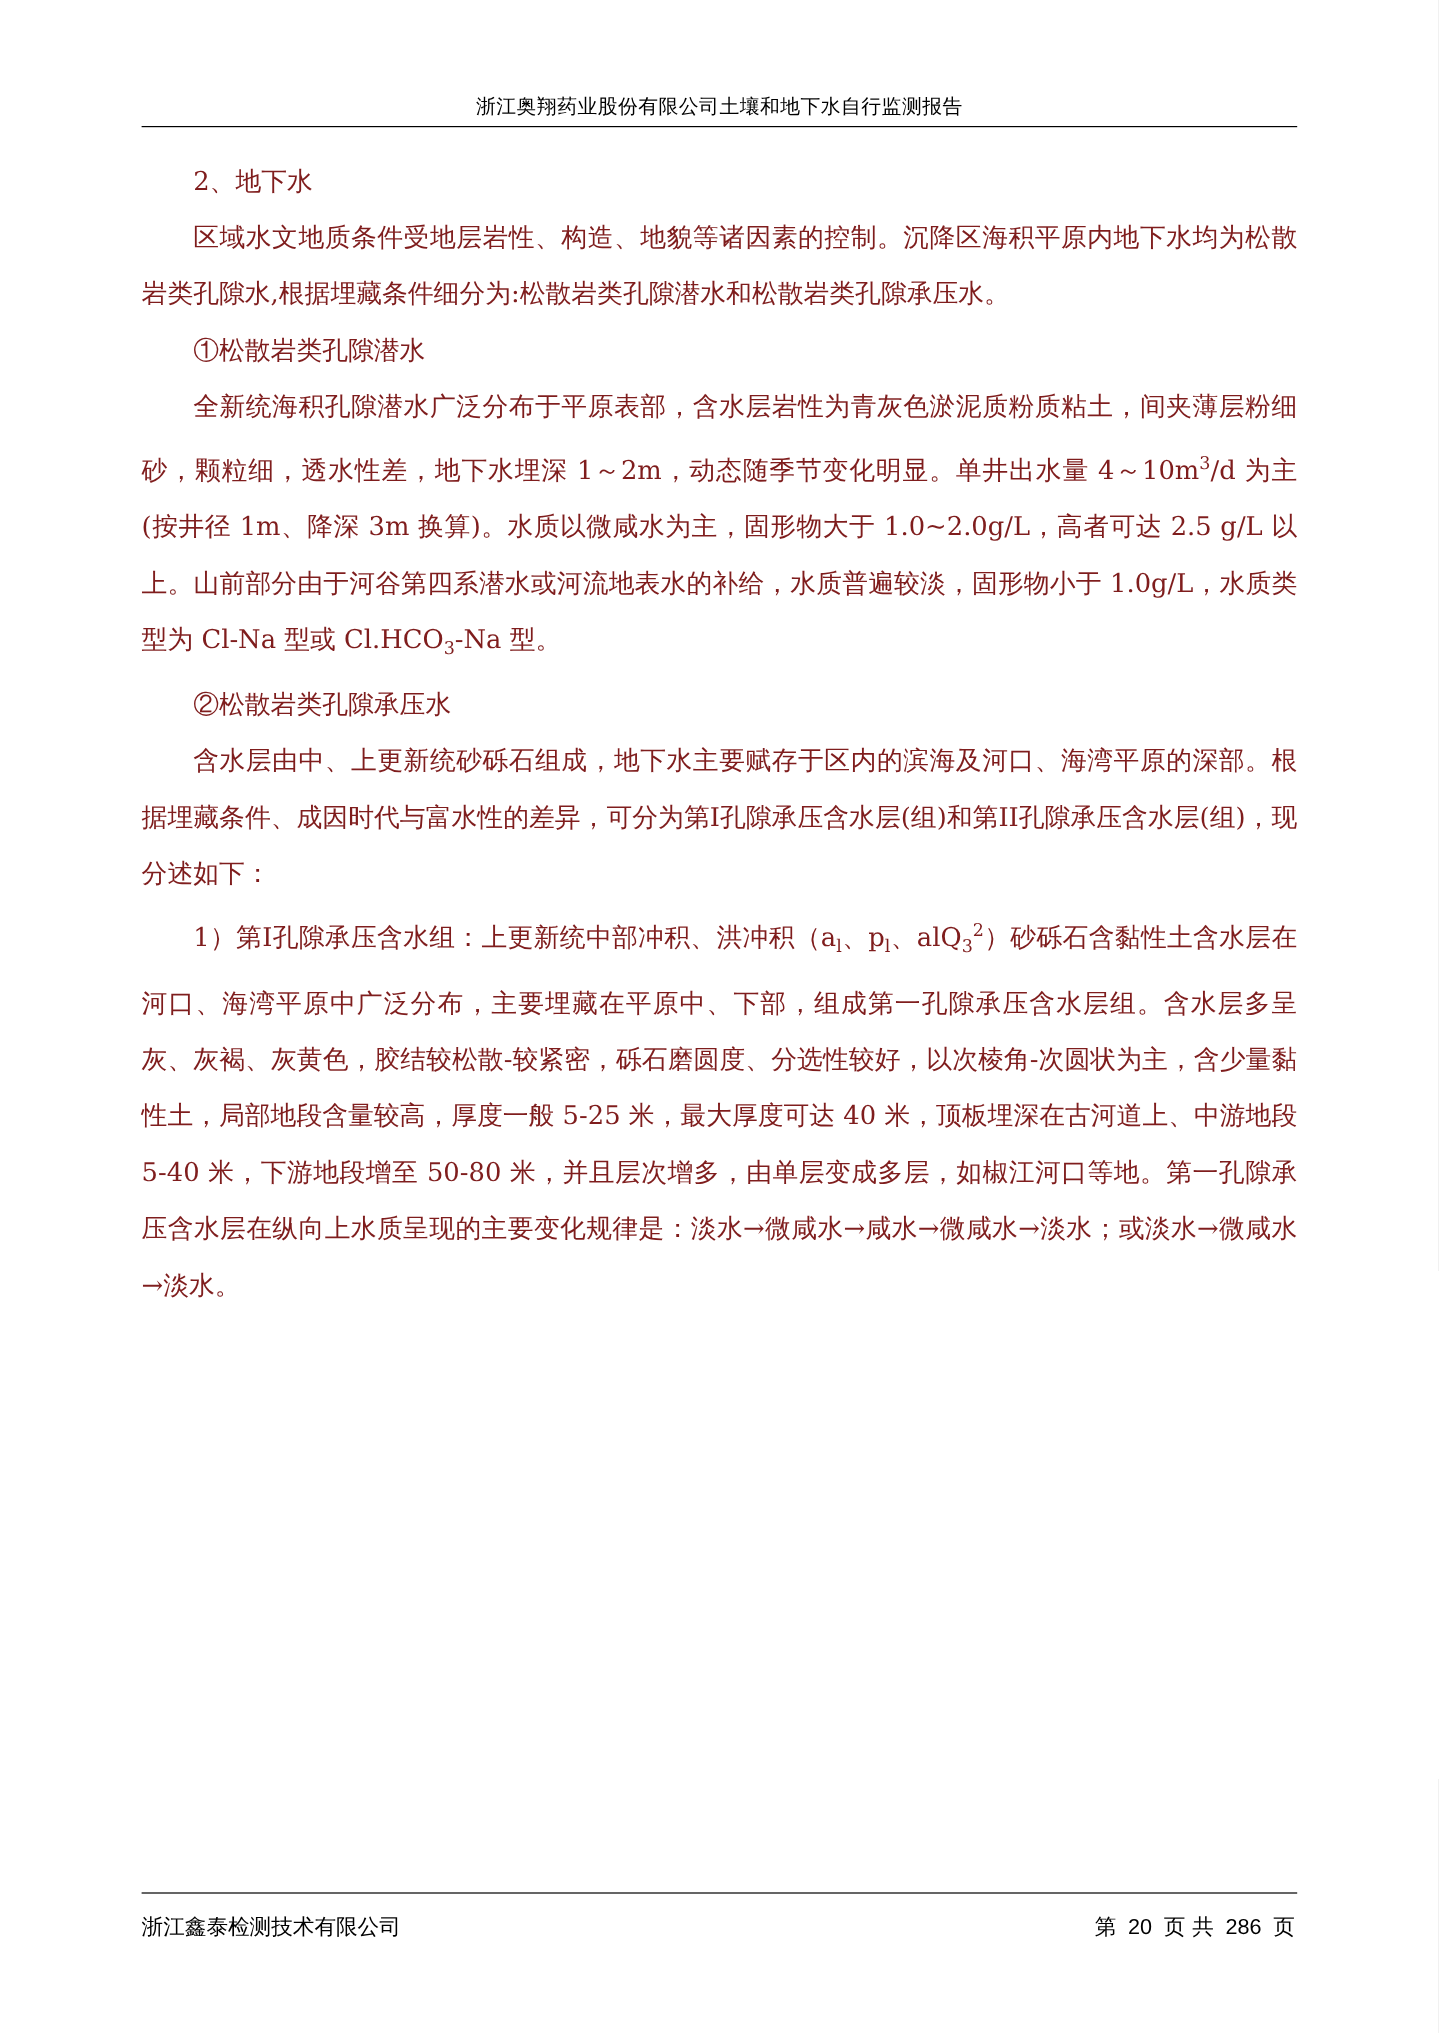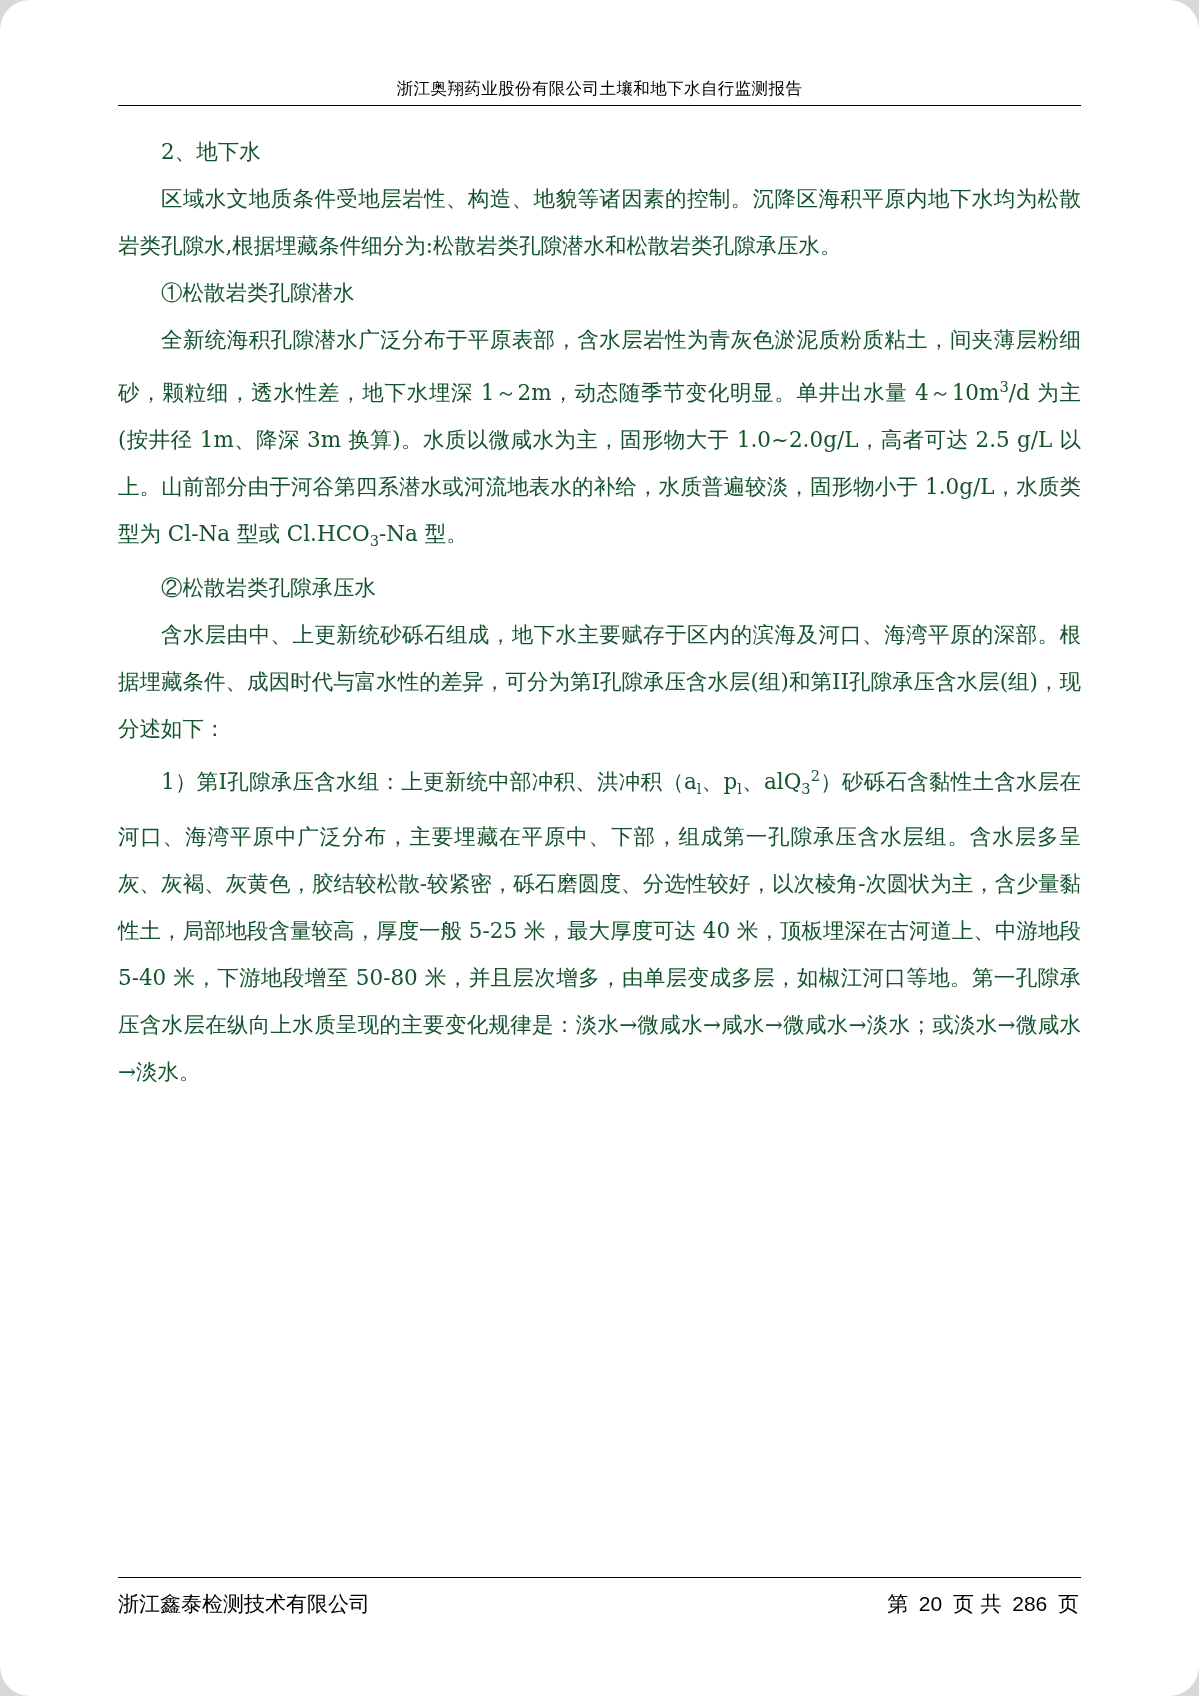--- a/index.html
+++ b/index.html
@@ -12,21 +12,20 @@
   }
   .page {
     width: 1199px;
     height: 1696px;
     background: #ffffff;
     margin: 0 auto;
     position: relative;
     box-sizing: border-box;
     padding: 0;
     overflow: hidden;
-    border-radius: 30px;
   }
   .header {
     position: absolute;
     top: 78px;
     left: 118px;
     right: 118px;
     text-align: center;
     font-size: 16.5px;
     color: #000;
     font-family: "DejaVu Serif", "Liberation Serif", serif;
@@ -39,21 +38,21 @@
     right: 118px;
     border-bottom: 1.2px solid #000;
   }
   .content {
     position: absolute;
     top: 128px;
     left: 118px;
     width: 963px;
     font-size: 21.5px;
     line-height: 47px;
-    color: #14532d;
+    color: #7f1d1d;
     text-align: justify;
     text-justify: inter-ideograph;
   }
   .content p {
     margin: 0;
     text-indent: 2em;
   }
   sub { font-size: 0.68em; vertical-align: sub; }
   sup { font-size: 0.68em; vertical-align: super; }
   .footer-rule {
@@ -64,21 +63,21 @@
     border-bottom: 1.2px solid #000;
   }
   .footer {
     position: absolute;
     bottom: 78px;
     left: 118px;
     right: 118px;
     display: flex;
     justify-content: space-between;
     align-items: flex-end;
-    font-size: 21px;
+    font-size: 18px;
   }
   .footer-left {
     font-family: "DejaVu Serif", "Liberation Serif", serif;
   }
   .footer-right {
     font-family: "DejaVu Serif", "Liberation Serif", serif;
   }
   .footer-right span { margin: 0 2px; }
   .num { font-family: Liberation Sans, sans-serif; }
 </style>

